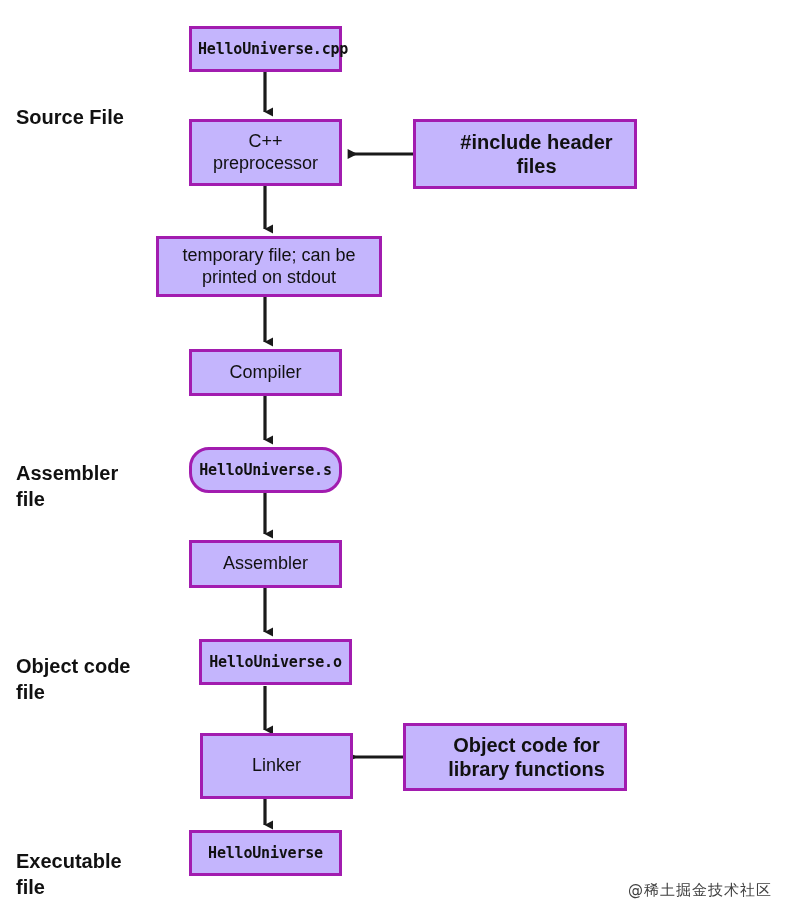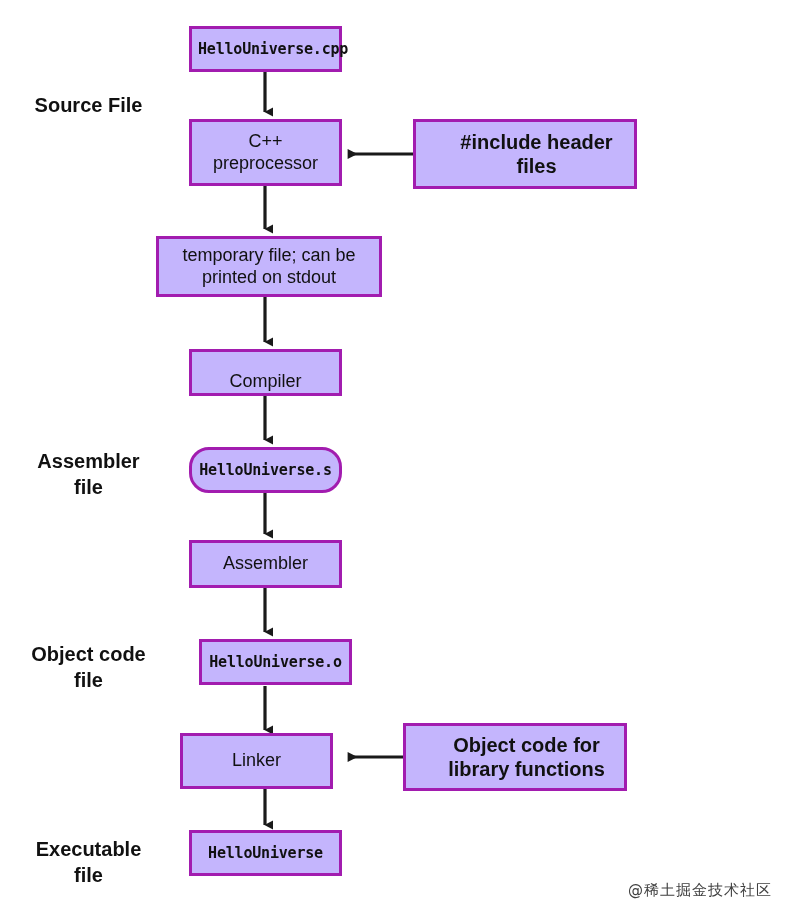--- a/index.html
+++ b/index.html
@@ -54,23 +54,24 @@
     padding-left: 29px;
   }
 
   
   .stage-label {
     position: absolute;
     font-family: "Liberation Sans", sans-serif;
     font-weight: 700;
     font-size: 20px;
     color: #111111;
-    text-align: center;
+    text-align: left;
     line-height: 1.3;
     white-space: pre-line;
+    margin-top: 12px;
   }
 
   
   #wires {
     position: absolute;
     left: 0;
     top: 0;
     width: 786px;
     height: 918px;
     pointer-events: none;
@@ -142,37 +143,37 @@
   <div class="box note" style="left:413px; top:119px; width:224px; height:70px;">
     <span class="txt">#include header
 files</span>
   </div>
 
   <div class="box sans" style="left:156px; top:236px; width:226px; height:61px;">
     <span class="txt">temporary file; can be
 printed on stdout</span>
   </div>
 
-  <div class="box sans" style="left:189px; top:349px; width:153px; height:47px;align-items:flex-end;">
+  <div class="box sans" style="left:189px; top:349px; width:153px; height:47px;">
     <span class="txt">Compiler</span>
   </div>
 
   <div class="box mono" style="left:189px; top:447px; width:153px; height:46px;border-radius:20px;">
     <span class="txt">HelloUniverse.s</span>
   </div>
 
   <div class="box sans" style="left:189px; top:540px; width:153px; height:48px;">
     <span class="txt">Assembler</span>
   </div>
 
   <div class="box mono" style="left:199px; top:639px; width:153px; height:46px;">
     <span class="txt">HelloUniverse.o</span>
   </div>
 
-  <div class="box sans" style="left:180px; top:733px; width:153px; height:56px;">
+  <div class="box sans" style="left:200px; top:733px; width:153px; height:66px;">
     <span class="txt">Linker</span>
   </div>
 
   <div class="box note" style="left:403px; top:723px; width:224px; height:68px;">
     <span class="txt">Object code for
 library functions</span>
   </div>
 
   <div class="box mono" style="left:189px; top:830px; width:153px; height:46px;">
     <span class="txt">HelloUniverse</span>

